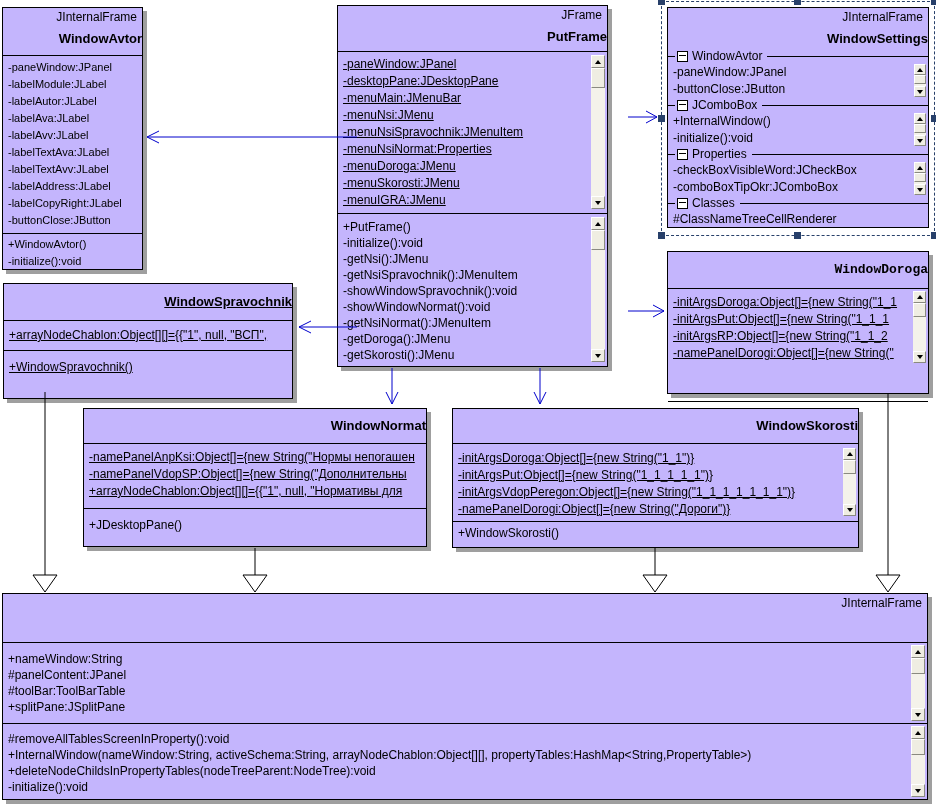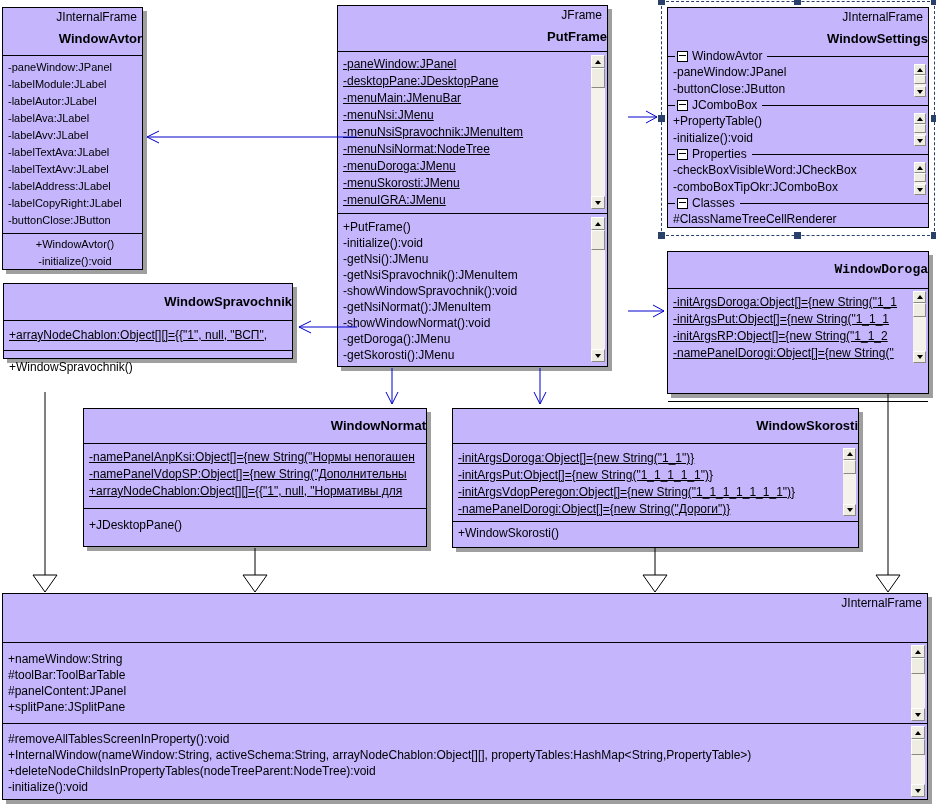--- a/index.html
+++ b/index.html
@@ -24,21 +24,21 @@
   .tri-up{width:0;height:0;border-left:3px solid transparent;border-right:3px solid transparent;border-bottom:4px solid #000;}
   .tri-down{width:0;height:0;border-left:3px solid transparent;border-right:3px solid transparent;border-top:4px solid #000;}
   .sb.mini{width:12px;}
   .sb.mini .sb-btn{height:11px;}
 
   
   #avtor{left:2px;top:7px;width:141px;height:263px;}
   #avtor .hdr{height:47px;}
   #avtor .attrs{height:178px;padding-top:3px;}
   #avtor .r{font-size:11px;}
-  #avtor .ops{height:36px;padding-top:2px;text-align:center;}
+  #avtor .ops{height:36px;padding-top:2px;}
 
   
   #putframe{left:337px;top:5px;width:271px;height:362px;}
   #putframe .hdr{height:45px;}
   #putframe .attrs{height:162px;padding-top:4px;}
   #putframe .ops{height:153px;padding-top:5px;}
   #putframe .ops .r{height:16px;line-height:16px;}
 
   
   #settings{left:667px;top:7px;width:262px;height:221px;box-shadow:none;}
@@ -49,21 +49,21 @@
   .sec .rr{flex:1;border-top:1px solid #000;margin-right:0;}
   .sec .lbl{padding:0 5px 0 4px;white-space:nowrap;}
   .collapse{width:9px;height:9px;border:1px solid #000;background:#fff;position:relative;flex:0 0 auto;margin-left:2px;}
   .collapse::after{content:"";position:absolute;left:1px;right:1px;top:3px;border-top:1px solid #000;}
 
   
   #sel{position:absolute;left:661px;top:1px;width:272px;height:233px;border:1px dashed #28406a;z-index:25;pointer-events:none;}
   .hdl{position:absolute;width:7px;height:7px;background:#28406a;pointer-events:auto;}
 
   
-  #sprav{left:3px;top:283px;width:290px;height:76px;}
+  #sprav{left:3px;top:283px;width:290px;height:116px;text-decoration:underline;}
   #sprav .hdr{height:36px;}
   #sprav .attrs{height:30px;padding-top:6px;}
   #sprav .ops{height:40px;padding-top:8px;}
 
   
   #doroga{left:667px;top:251px;width:262px;height:143px;}
   #doroga .hdr{height:36px;font-family:Liberation Mono, monospace;}
   #doroga .attrs{height:77px;padding-top:5px;}
   #doroga .ops{height:14px;padding-top:4px;margin-top:36px;}
 
@@ -145,42 +145,42 @@
     <div class="hdr">
       <div class="stereo">JFrame</div>
       <div class="cname">PutFrame</div>
     </div>
     <div class="sect attrs">
       <div class="r u">-paneWindow:JPanel</div>
       <div class="r u">-desktopPane:JDesktopPane</div>
       <div class="r u">-menuMain:JMenuBar</div>
       <div class="r u">-menuNsi:JMenu</div>
       <div class="r u">-menuNsiSpravochnik:JMenuItem</div>
-      <div class="r u">-menuNsiNormat:NodeTree</div>
+      <div class="r u">-menuNsiNormat:Properties</div>
       <div class="r u">-menuDoroga:JMenu</div>
       <div class="r u">-menuSkorosti:JMenu</div>
       <div class="r u">-menuIGRA:JMenu</div>
       <div class="sb" style="right:2px;top:3px;height:154px;">
         <div class="sb-btn" style="top:0;">
             <span class="tri-up"></span>
           </div>
         <div class="sb-thumb" style="top:13px;height:20px;"></div>
         <div class="sb-btn" style="bottom:0;">
             <span class="tri-down"></span>
           </div>
       </div>
     </div>
     <div class="sect ops">
       <div class="r">+PutFrame()</div>
       <div class="r">-initialize():void</div>
       <div class="r">-getNsi():JMenu</div>
       <div class="r">-getNsiSpravochnik():JMenuItem</div>
       <div class="r">-showWindowSpravochnik():void</div>
+      <div class="r">-showWindowNormat():void</div>
       <div class="r">-getNsiNormat():JMenuItem</div>
-      <div class="r">-showWindowNormat():void</div>
       <div class="r">-getDoroga():JMenu</div>
       <div class="r">-getSkorosti():JMenu</div>
       <div class="sb" style="right:2px;top:3px;height:145px;">
         <div class="sb-btn" style="top:0;">
             <span class="tri-up"></span>
           </div>
         <div class="sb-thumb" style="top:13px;height:20px;"></div>
         <div class="sb-btn" style="bottom:0;">
             <span class="tri-down"></span>
           </div>
@@ -223,21 +223,21 @@
           </div>
       </div>
     </div>
     <div class="sec">
       <span class="rl"></span>
       <span class="collapse"></span>
       <span class="lbl">JComboBox</span>
       <span class="rr"></span>
     </div>
     <div class="rows">
-      <div class="r">+PropertyTable()</div>
+      <div class="r">+InternalWindow()</div>
       <div class="r">-initialize():void</div>
       <div class="sb mini" style="right:2px;top:0;height:33px;">
         <div class="sb-btn" style="top:0;">
             <span class="tri-up"></span>
           </div>
         <div class="sb-thumb" style="top:11px;height:9px;"></div>
         <div class="sb-btn" style="bottom:0;">
             <span class="tri-down"></span>
           </div>
       </div>
@@ -345,22 +345,22 @@
       <div class="r">+WindowSkorosti()</div>
     </div>
   </div>
 
   <div class="box" id="internal">
     <div class="hdr">
       <div class="stereo">JInternalFrame</div>
     </div>
     <div class="sect attrs">
       <div class="r">+nameWindow:String</div>
+      <div class="r">#panelContent:JPanel</div>
       <div class="r">#toolBar:ToolBarTable</div>
-      <div class="r">#panelContent:JPanel</div>
       <div class="r">+splitPane:JSplitPane</div>
       <div class="sb" style="right:2px;top:2px;height:76px;">
         <div class="sb-btn" style="top:0;">
             <span class="tri-up"></span>
           </div>
         <div class="sb-thumb" style="top:13px;height:16px;"></div>
         <div class="sb-btn" style="bottom:0;">
             <span class="tri-down"></span>
           </div>
       </div>

